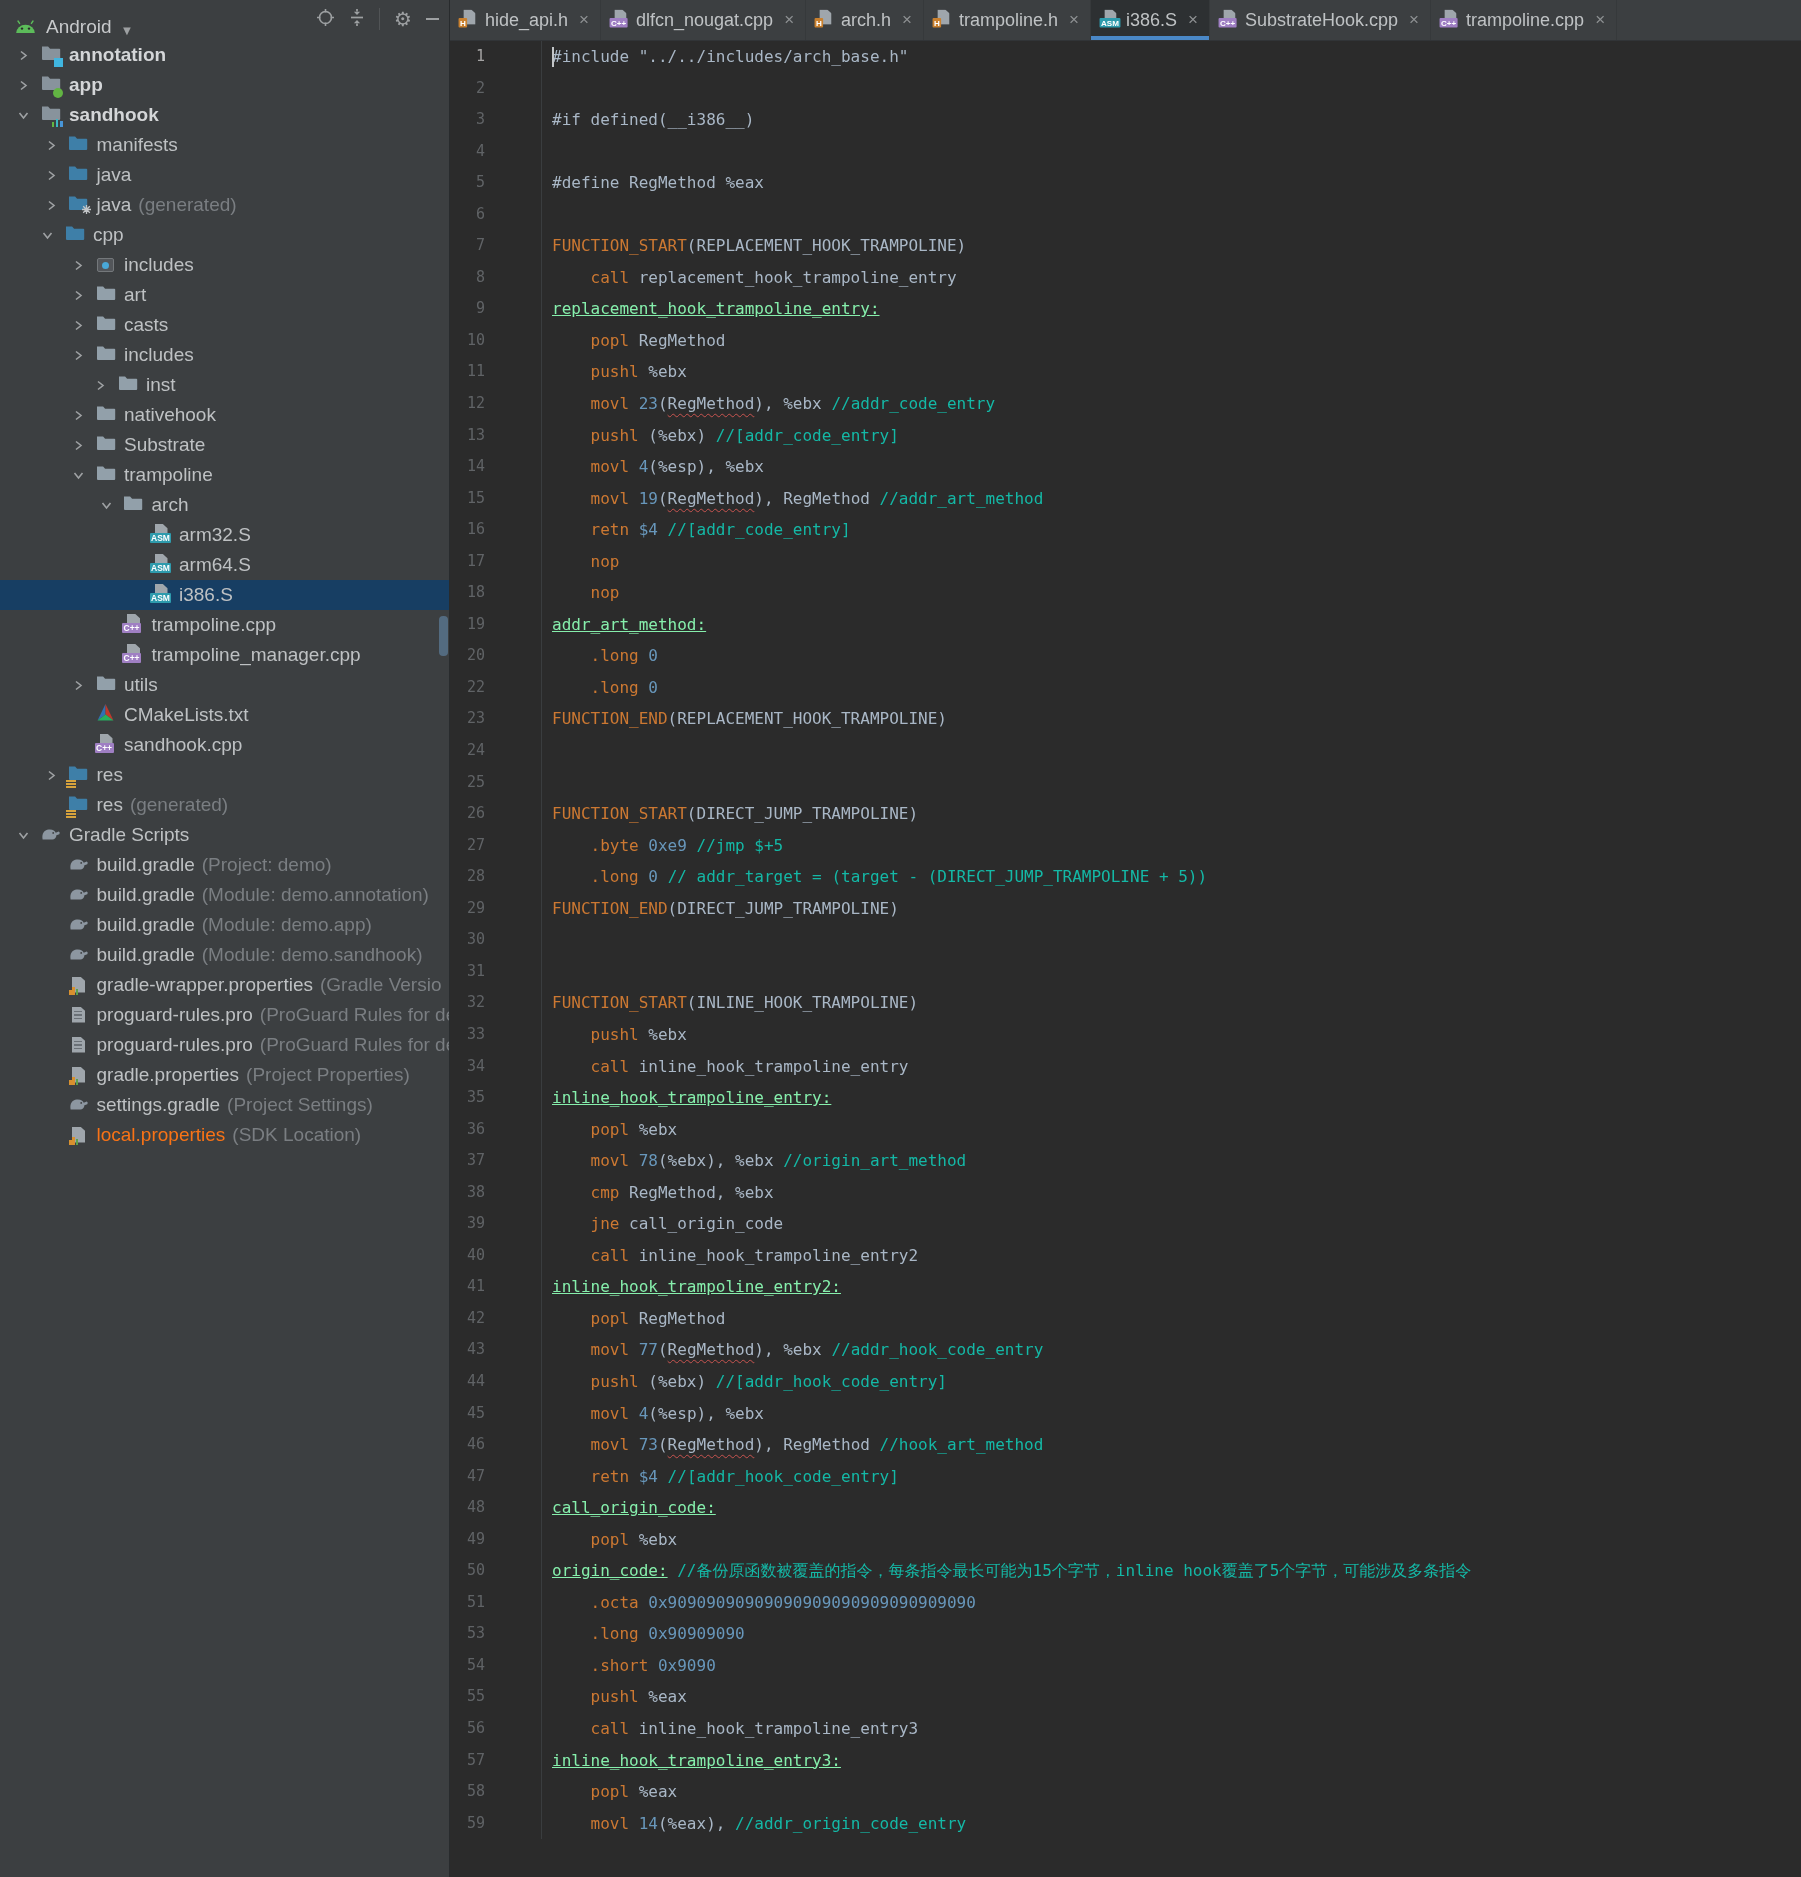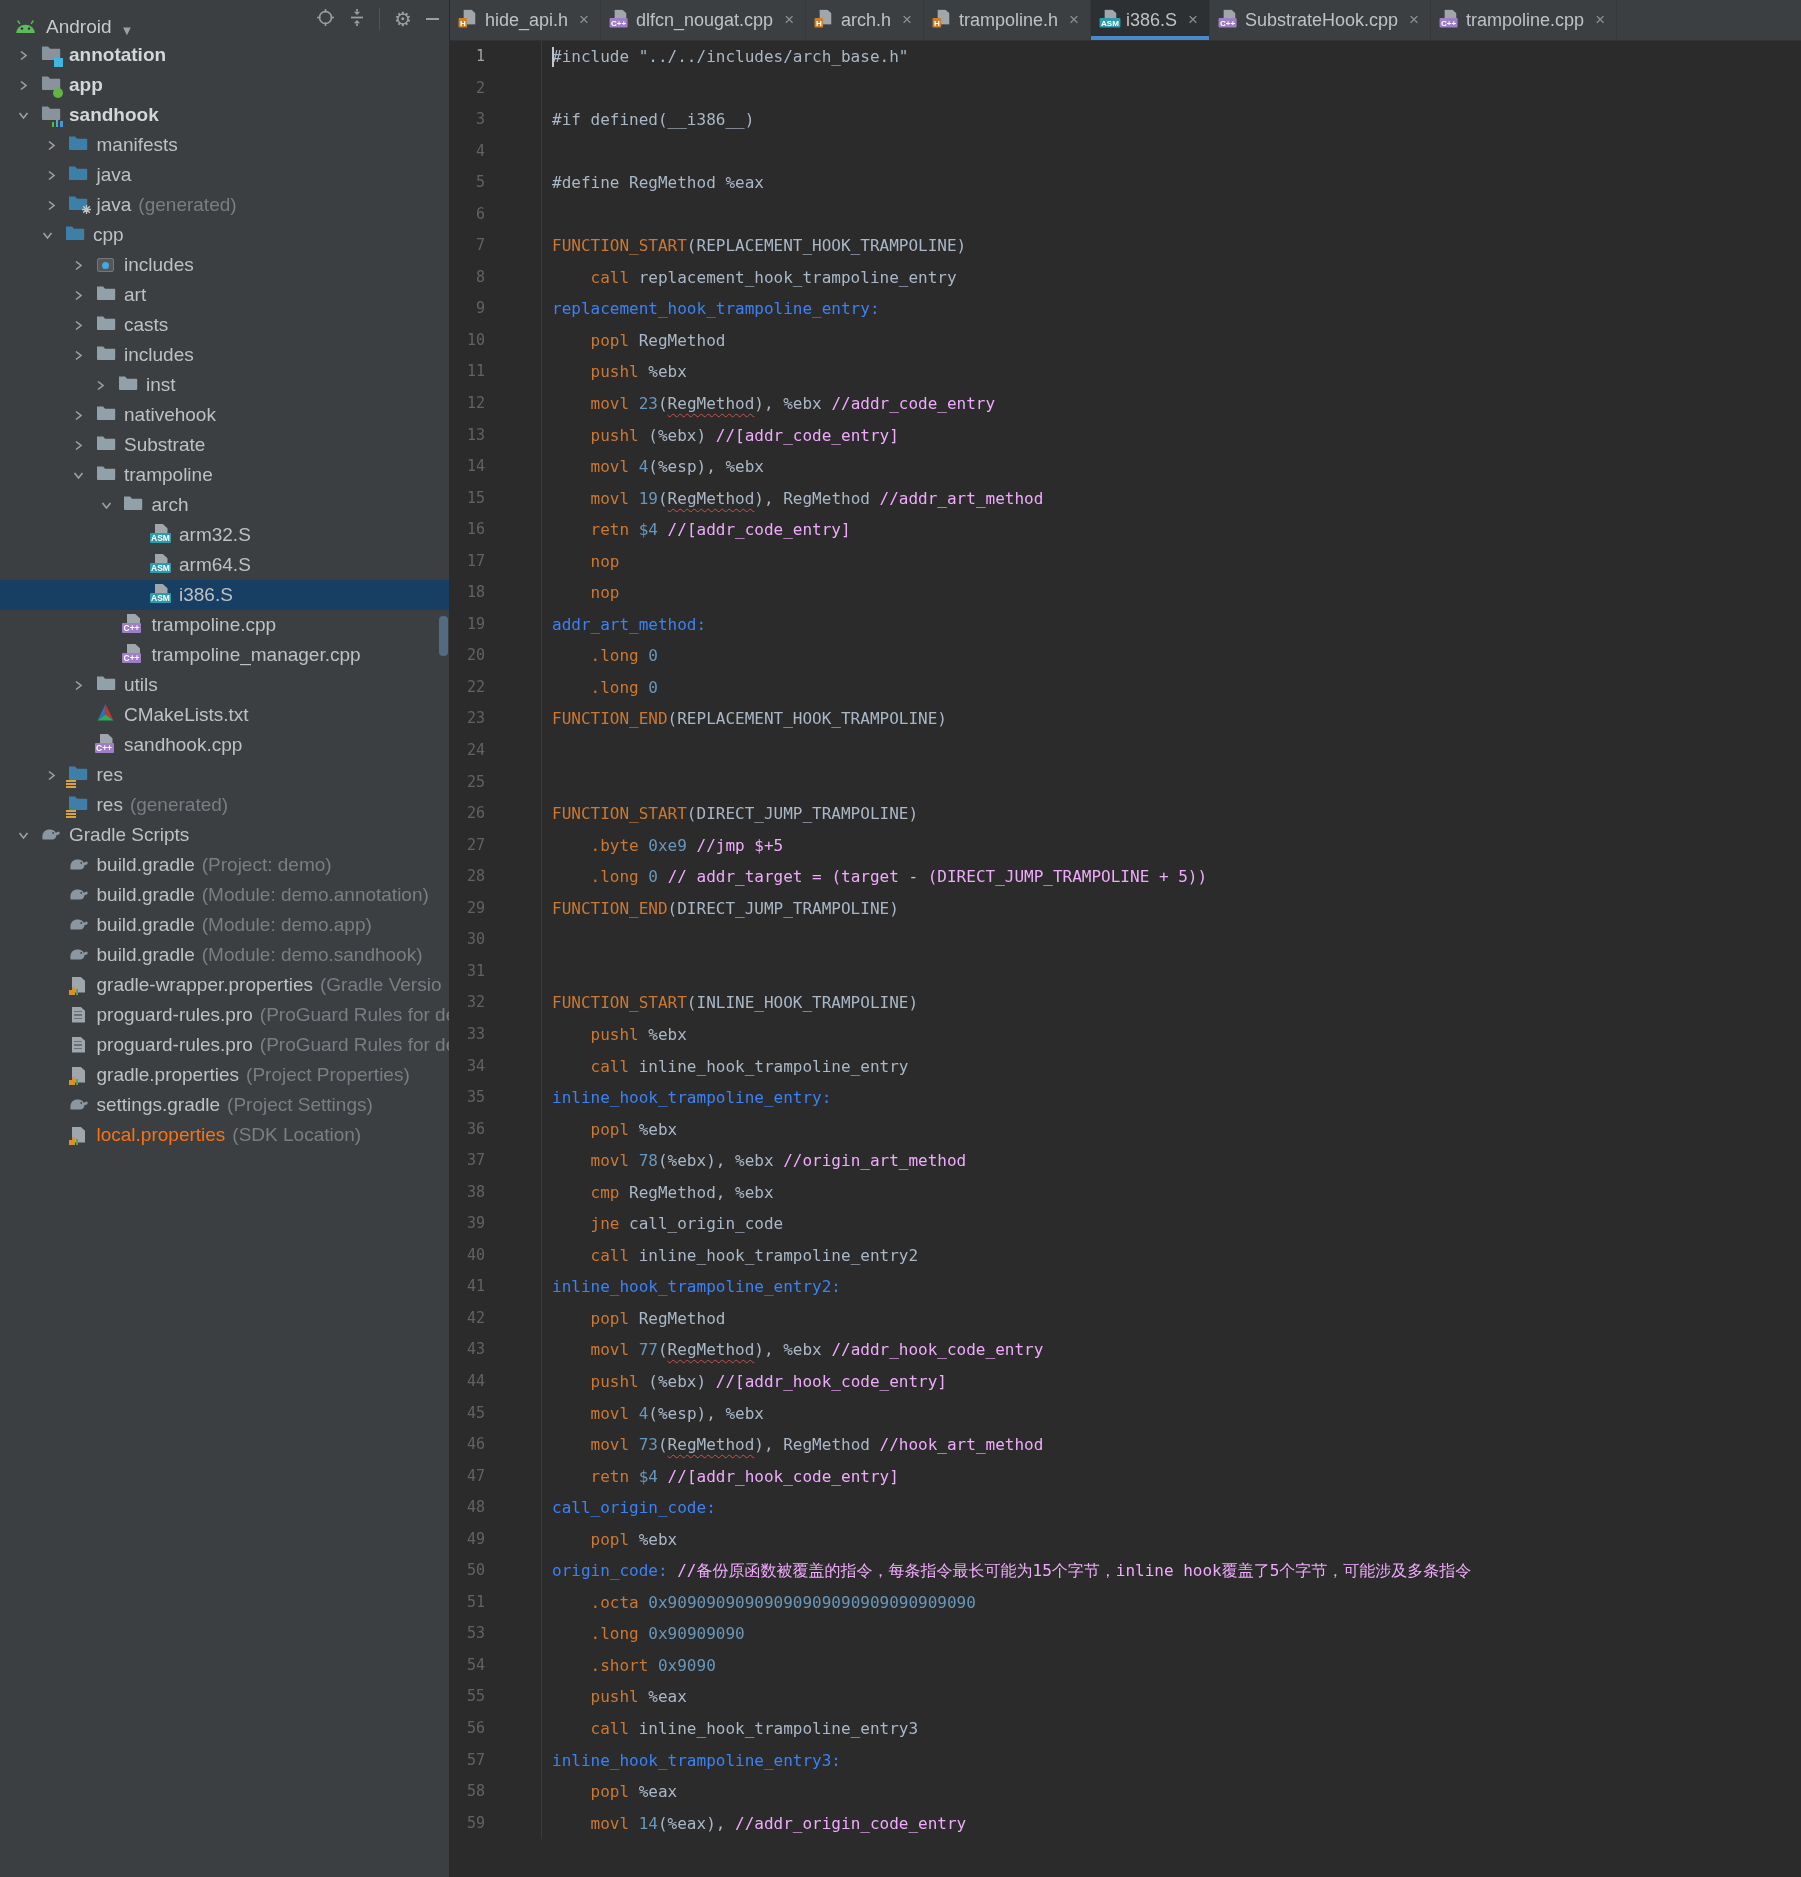--- a/index.html
+++ b/index.html
@@ -57,23 +57,23 @@
   .tab.active{background:#2D3032;box-shadow:inset 0 -4px 0 #4A88C7;}
   .tab .ficon{transform:scale(.95);}
   .tab-close{color:#8E9193;font-size:17px;margin-left:3px;}
 
   .editor{flex:1;background:#2B2B2B;position:relative;overflow:hidden;font-family:"DejaVu Sans Mono",monospace;}
   .crow{display:flex;height:31.55px;line-height:31.55px;position:relative;}
   .ln{width:92px;flex:none;text-align:right;padding-right:56px;color:#606366;font-size:15px;border-right:1px solid #3A3D3F;}
   .ln.cur{color:#A4A3A3;}
   .ctext{padding-left:10px;white-space:pre;font-size:16px;color:#A9B7C6;}
   .tk-kw{color:#CC7832;}
-  .tk-lbl{color:#3b82f6;}
+  .tk-lbl{color:#86efac;text-decoration:underline;}
   .tk-num{color:#6897BB;}
-  .tk-com{color:#f0abfc;}
+  .tk-com{color:#14b8a6;}
   .tk-def{color:#A9B7C6;}
   .tk-err{text-decoration:underline wavy #C75450 1px;text-underline-offset:4px;text-decoration-skip-ink:none;}
   .caret{position:absolute;left:102px;top:6px;width:2px;height:20px;background:#C3C6C8;}
 </style>
 </head>
 <body>
 
 <div class="app">
   <aside class="panel">
     <div class="panel-header">

